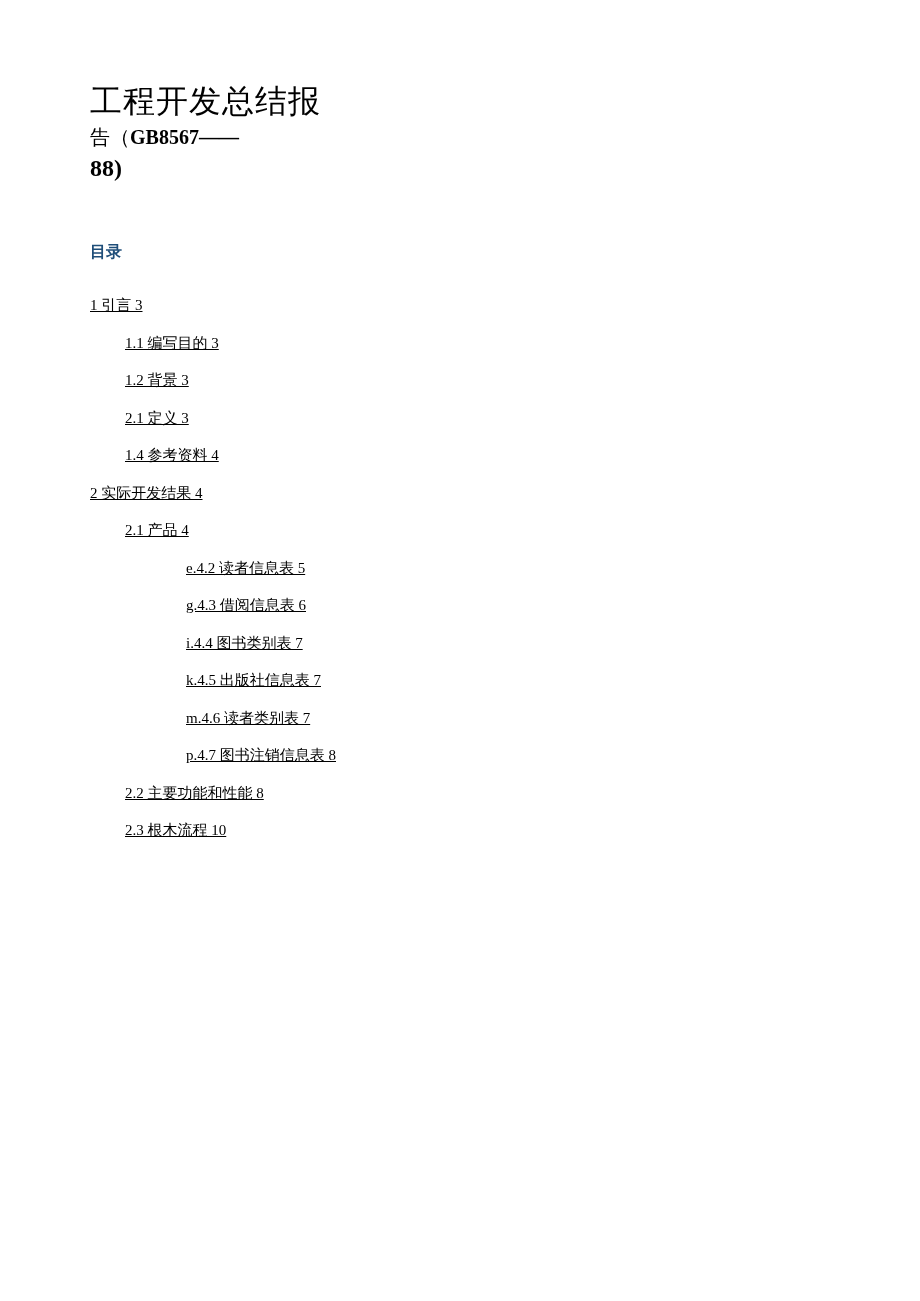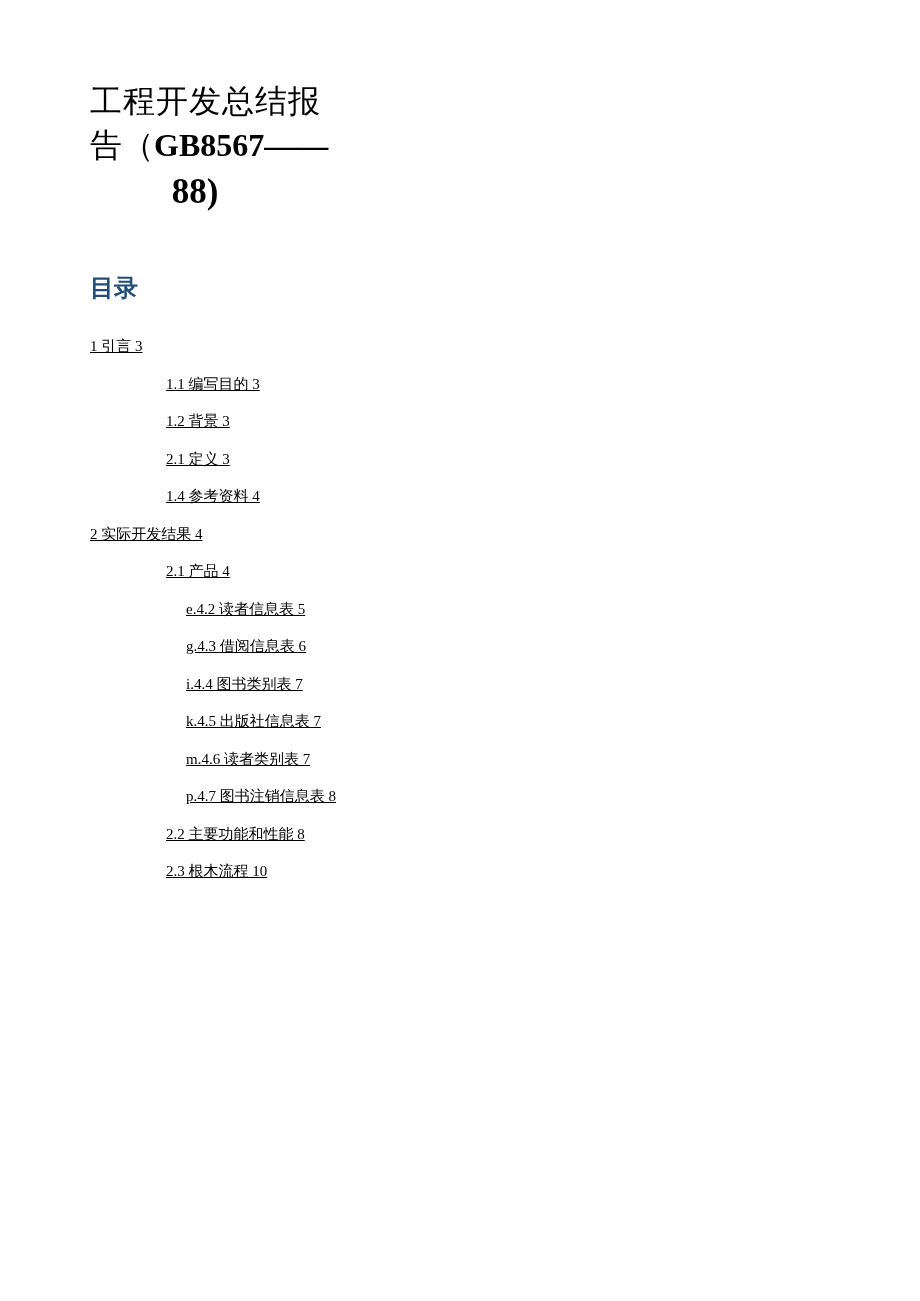--- a/index.html
+++ b/index.html
@@ -15,52 +15,51 @@
     }
     .title-block {
       margin-bottom: 60px;
     }
     .title-line1 {
       font-size: 32px;
       font-weight: normal;
       letter-spacing: 1px;
     }
     .title-line2 {
-      font-size: 32px;
+      font-size: 20px;
       font-weight: normal;
     }
     .title-line2 .bold {
       font-weight: bold;
       font-family: "Times New Roman", serif;
     }
     .title-line3 {
-      text-align: center;
-      font-size: 35px;
+      font-size: 24px;
       font-weight: bold;
       font-family: "Times New Roman", serif;
       width: 210px;
       margin-top: 4px;
     }
     .toc-heading {
-      font-size: 24px;
+      font-size: 16px;
       color: #1f4e79;
       font-weight: bold;
       margin-bottom: 24px;
       font-family: "SimSun", "Songti SC", serif;
       margin-top: 20px;
     }
     .toc {
       font-size: 15px;
       line-height: 2.5;
     }
     .toc-l1 {
       margin-left: 0;
     }
     .toc-l2 {
-      margin-left: 76px;
+      margin-left: 35px;
     }
     .toc-l3 {
       margin-left: 96px;
     }
     .toc-entry {
       white-space: pre;
       text-decoration: underline;
     }
   </style>
 </head>

